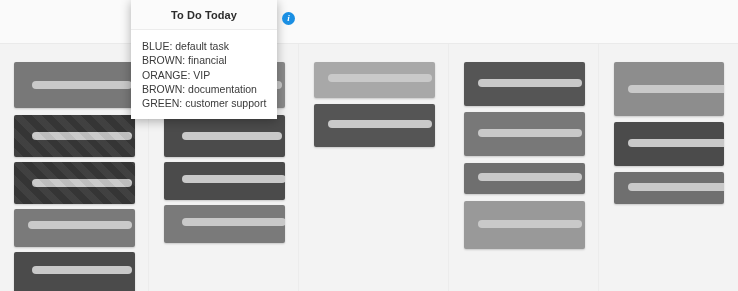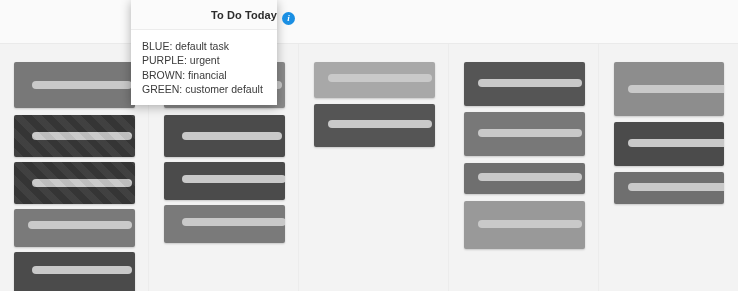--- a/index.html
+++ b/index.html
@@ -82,21 +82,21 @@
     left: 131px; top: 0;
     width: 146px;
     background: #ffffff;
     box-shadow: 0 2px 10px rgba(0,0,0,0.30);
     z-index: 20;
   }
   #popup-header {
     height: 30px;
     display: flex;
     align-items: center;
-    justify-content: flex-end;
+    justify-content: center;
     background: #fbfbfb;
     border-bottom: 1px solid #ececec;
   }
   #popup-title {
     font-size: 11px;
     font-weight: bold;
     color: #2c2c2c;
     letter-spacing: 0.1px;
   }
   #popup-body {
@@ -217,21 +217,22 @@
         <div class="header-ph" style="width: 84px;"></div>
       </div>
     </div>
 
   <div id="popup">
     <div id="popup-header">
       <span id="popup-title">To Do Today</span>
     </div>
     <div id="popup-body">
         <div class="legend-line">BLUE: default task</div>
-        <div class="legend-line">PURPLE: urgent</div>
         <div class="legend-line">BROWN: financial</div>
-        <div class="legend-line">GREEN: customer default</div>
+        <div class="legend-line">ORANGE: VIP</div>
+        <div class="legend-line">BROWN: documentation</div>
+        <div class="legend-line">GREEN: customer support</div>
       </div>
   </div>
 
   <div id="info-icon" style="background: rgb(26, 143, 227);">i</div>
 
 </div>
 
 </body></html>

